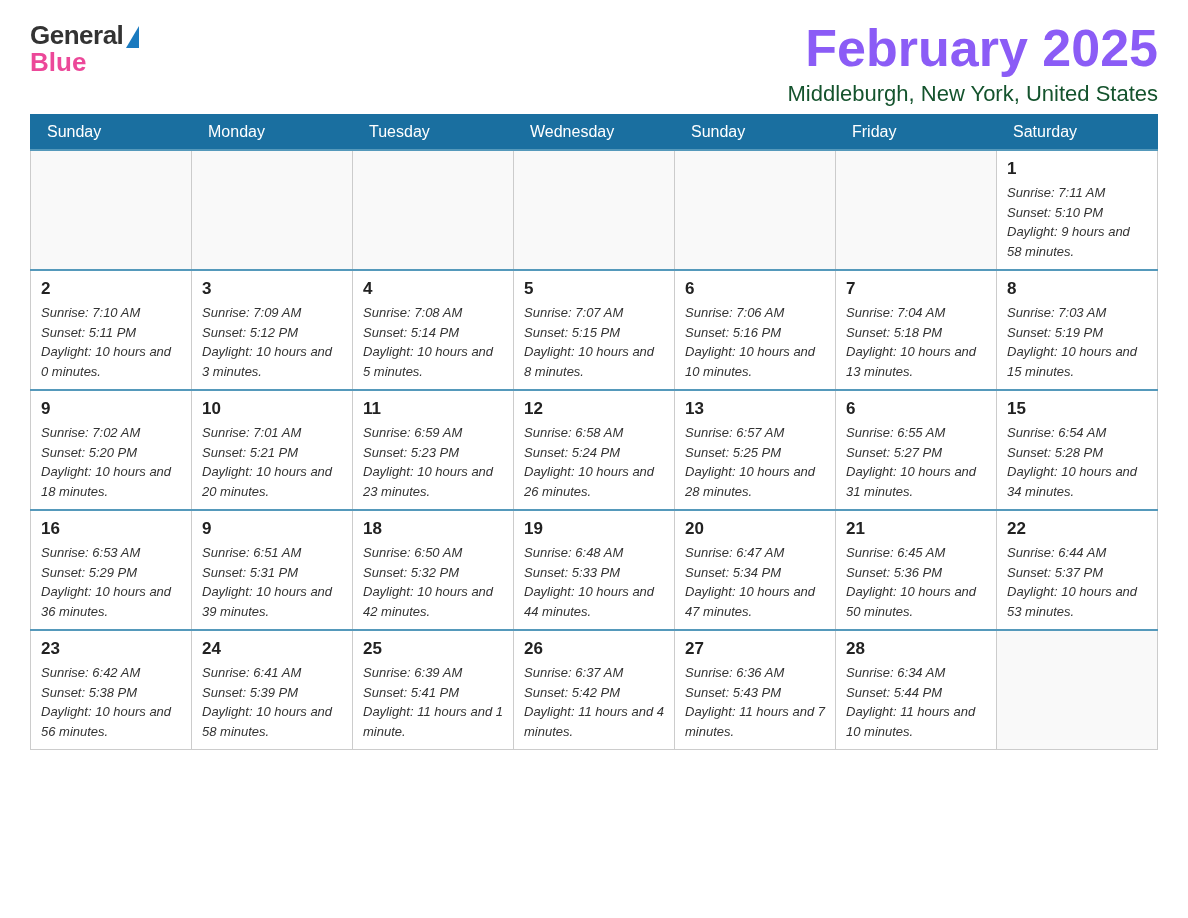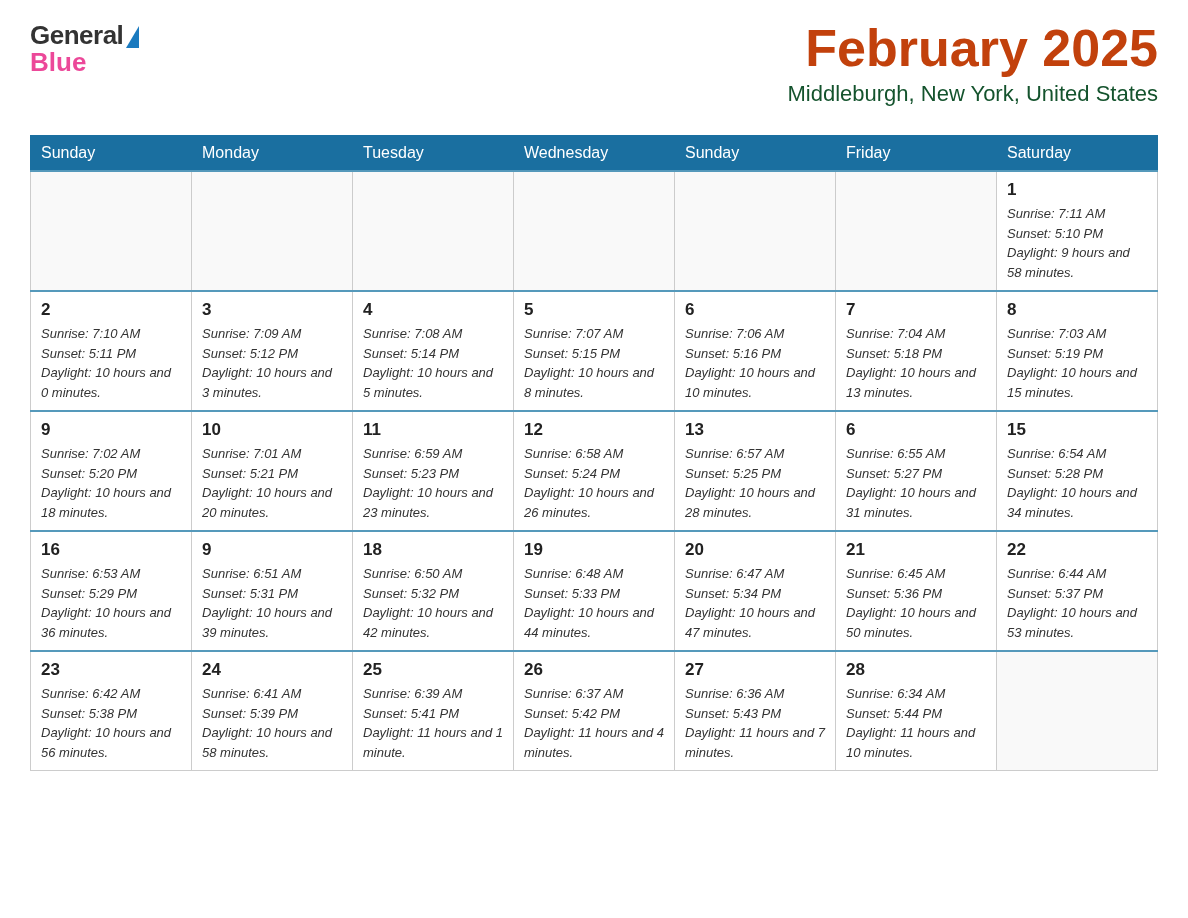--- a/index.html
+++ b/index.html
@@ -8,21 +8,21 @@
       background: #fff;
       color: #222;
       width: 1188px;
       min-height: 918px;
       padding: 20px 30px;
     }
     .header {
       display: flex;
       justify-content: space-between;
       align-items: flex-start;
-      margin-bottom: 28px;
+      margin-bottom: 7px;
     }
     .logo {
       display: flex;
       flex-direction: column;
       align-items: flex-start;
     }
     .logo-top {
       display: flex;
       align-items: center;
     }
@@ -46,38 +46,38 @@
       font-weight: bold;
       color: #ec4899;
       margin-top: -4px;
     }
     .title-block {
       text-align: right;
     }
     .month-title {
       font-size: 52px;
       font-weight: bold;
-      color: #c2410c;
+      color: #8b5cf6;
       line-height: 1.1;
     }
     .location-title {
       font-size: 22px;
       color: #14532d;
       margin-top: 4px;
     }
     .calendar {
       width: 100%;
       border-collapse: collapse;
       border: 1px solid #aaa;
     }
     .calendar th {
       background-color: #1a6fa0;
       color: #fff;
       text-align: left;
-      padding: 8px 10px;
+      padding: 8px 16px;
       font-size: 16px;
       font-weight: normal;
       border: 1px solid #1a6fa0;
     }
     .calendar td {
       vertical-align: top;
       padding: 8px 10px;
       border: 1px solid #ccc;
       width: 14.28%;
       min-height: 100px;

